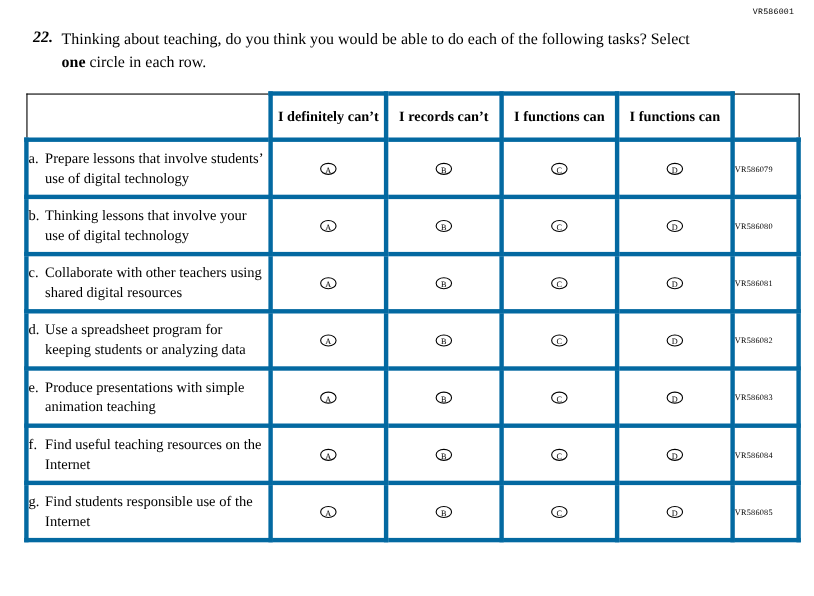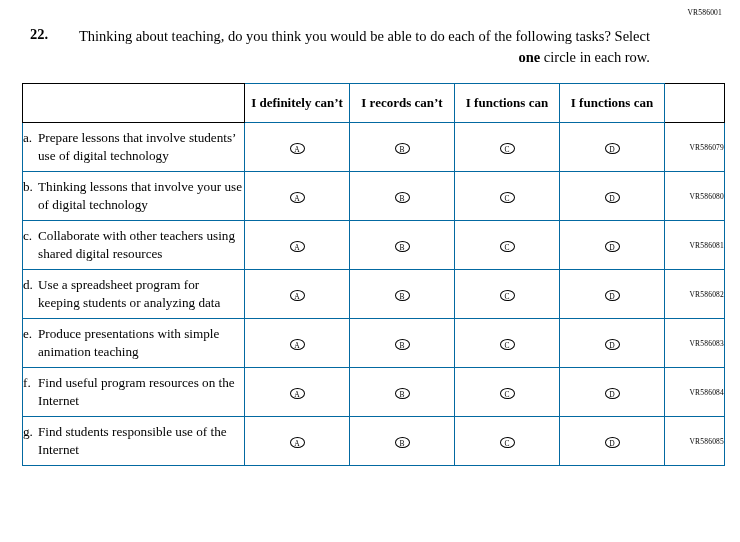--- a/index.html
+++ b/index.html
@@ -17,57 +17,57 @@
   }
   .page {
     position: relative;
     width: 740px;
     height: 542px;
   }
   .corner-code {
     position: absolute;
     top: 8px;
     right: 18px;
-    font-family: Liberation Serif, serif;
+    font-family: Liberation Mono, monospace;
     font-size: 7.5px;
     letter-spacing: 0.2px;
     color: #000;
   }
   .question {
     position: absolute;
     left: 30px;
     top: 26px;
     width: 620px;
     display: flex;
     align-items: flex-start;
   }
   .q-number {
     font-weight: bold;
     font-size: 14.5px;
     width: 26px;
     flex: 0 0 26px;
+    font-style: italic;
   }
   .q-text {
     font-size: 14.5px;
     line-height: 1.42;
-    text-align: right;
   }
   .q-text b {
     font-weight: bold;
   }
   table.grid {
     position: absolute;
     left: 22px;
     top: 83px;
     width: 702px;
     border-collapse: collapse;
     table-layout: fixed;
   }
   table.grid td, table.grid th {
-    border: 1px solid #0369a1;
+    border: 4px solid #0369a1;
     padding: 0;
     vertical-align: middle;
   }
   .col-item { width: 222px; }
   .col-opt  { width: 105px; }
   .col-code { width: 60px; }
 
   thead th {
     height: 38px;
     text-align: center;
@@ -109,21 +109,21 @@
     border: 1px solid #000;
     border-radius: 50%;
     font-size: 7.5px;
     line-height: 11px;
     text-align: center;
     font-family: "Liberation Serif", serif;
     color: #000;
     box-sizing: border-box;
   }
   td.code {
-    text-align: right;
+    text-align: left;
     font-size: 7.5px;
     letter-spacing: 0.2px;
     font-family: "Liberation Serif", serif;
   }
 </style>
 </head>
 <body>
 
 <div class="page">
 
@@ -216,21 +216,21 @@
         <td class="bubble"><span class="circ">A</span></td>
         <td class="bubble"><span class="circ">B</span></td>
         <td class="bubble"><span class="circ">C</span></td>
         <td class="bubble"><span class="circ">D</span></td>
         <td class="code">VR586083</td>
       </tr>
       <tr>
         <td class="item">
           <div class="item-inner">
             <span class="item-letter">f.</span>
-            <span class="item-label">Find useful program resources on the Internet</span>
+            <span class="item-label">Find useful teaching resources on the Internet</span>
           </div>
         </td>
         <td class="bubble"><span class="circ">A</span></td>
         <td class="bubble"><span class="circ">B</span></td>
         <td class="bubble"><span class="circ">C</span></td>
         <td class="bubble"><span class="circ">D</span></td>
         <td class="code">VR586084</td>
       </tr>
       <tr>
         <td class="item">

